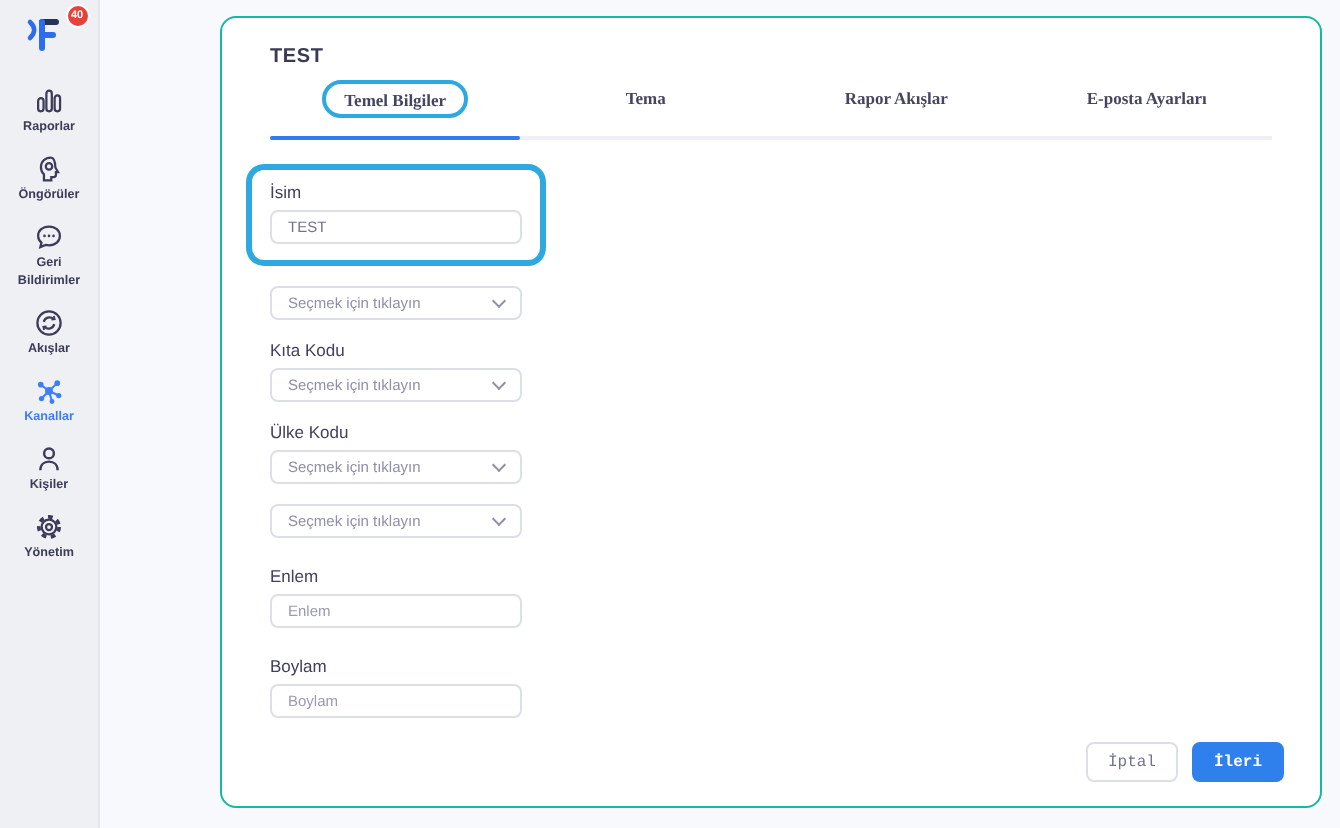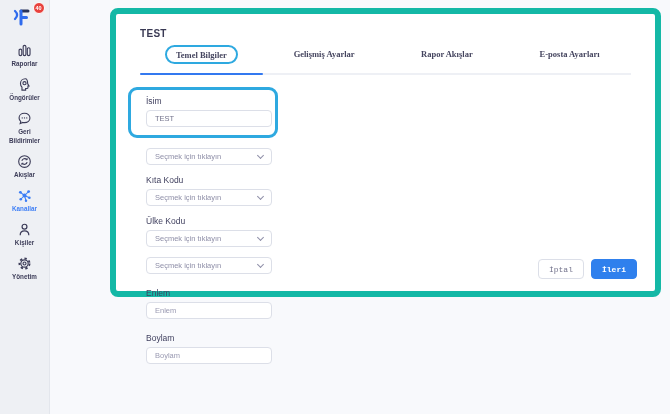--- a/index.html
+++ b/index.html
@@ -33,22 +33,22 @@
     width:100%; margin-bottom:9px; color:#3c3c58; cursor:pointer;
   }
   .side-item .lbl {
     font-size:6.3px; font-weight:700; text-align:center; line-height:1.3; padding:0 3px;
   }
   .side-item svg { width:15px; height:15px; display:block; }
   .side-item.active { color:#3d7ef5; }
 
   
   .card {
-    position:absolute; left:110px; top:8px; width:551px; height:289px;
-    background:#fff; border:6px solid #14b8a6; border-radius:8px;
+    position:absolute; left:110px; top:8px; width:551px; height:396px;
+    background:#fff; border:1px solid #14b8a6; border-radius:8px;
     padding:14px 24px 12px 24px;
   }
   .card-title { font-size:10px; font-weight:700; color:#3a3a54; letter-spacing:.3px; }
 
   .tabs {
     display:flex; margin-top:10px; border-bottom:2px solid #eef0f5;font-family:Liberation Serif, serif;
   }
   .tab {
     flex:1; text-align:center; padding-bottom:9px; font-size:8.5px; font-weight:600;
     color:#45455f; position:relative; cursor:pointer; white-space:nowrap;
@@ -57,21 +57,21 @@
     position:absolute; left:0; right:0; bottom:-2px; height:2.5px;
     background:#3379f0; border-radius:2px;
   }
   .tab-pill {
     display:inline-block; border:2.5px solid #2ea9e0; border-radius:10px;
     padding:2.5px 9px; margin-top:-4px;
   }
 
   
   .form { margin-top:12px; }
-  .group { width:126px; margin-bottom:10px;margin-left:6px; }
+  .group { width:126px; margin-bottom:10px; }
   .group .flabel {
     display:block; font-size:8.5px; color:#3f3f5e; margin-bottom:4px; font-weight:500;
   }
   .control {
     width:100%; height:17px; border:1px solid #dcdfe8; border-radius:4px;
     display:flex; align-items:center; padding:0 8px; font-size:7.5px;
     color:#8f8fa8; background:#fff; outline:none;
   }
   input.control { color:#73738c; }
   input.control::placeholder { color:#9a9ab2; }
@@ -198,21 +198,21 @@
   <div class="card-title">TEST</div>
 
   <div class="tabs">
     <div class="tab">
       <span class="tab-pill">
         <span>Temel Bilgiler</span>
       </span>
       <div class="underline"></div>
     </div>
     <div class="tab">
-      <span>Gelişmiş Ayarlar</span>
+      <span>Tema</span>
     </div>
     <div class="tab">
       <span>Rapor Akışlar</span>
     </div>
     <div class="tab">
       <span>E-posta Ayarları</span>
     </div>
   </div>
 
   <div class="form">

